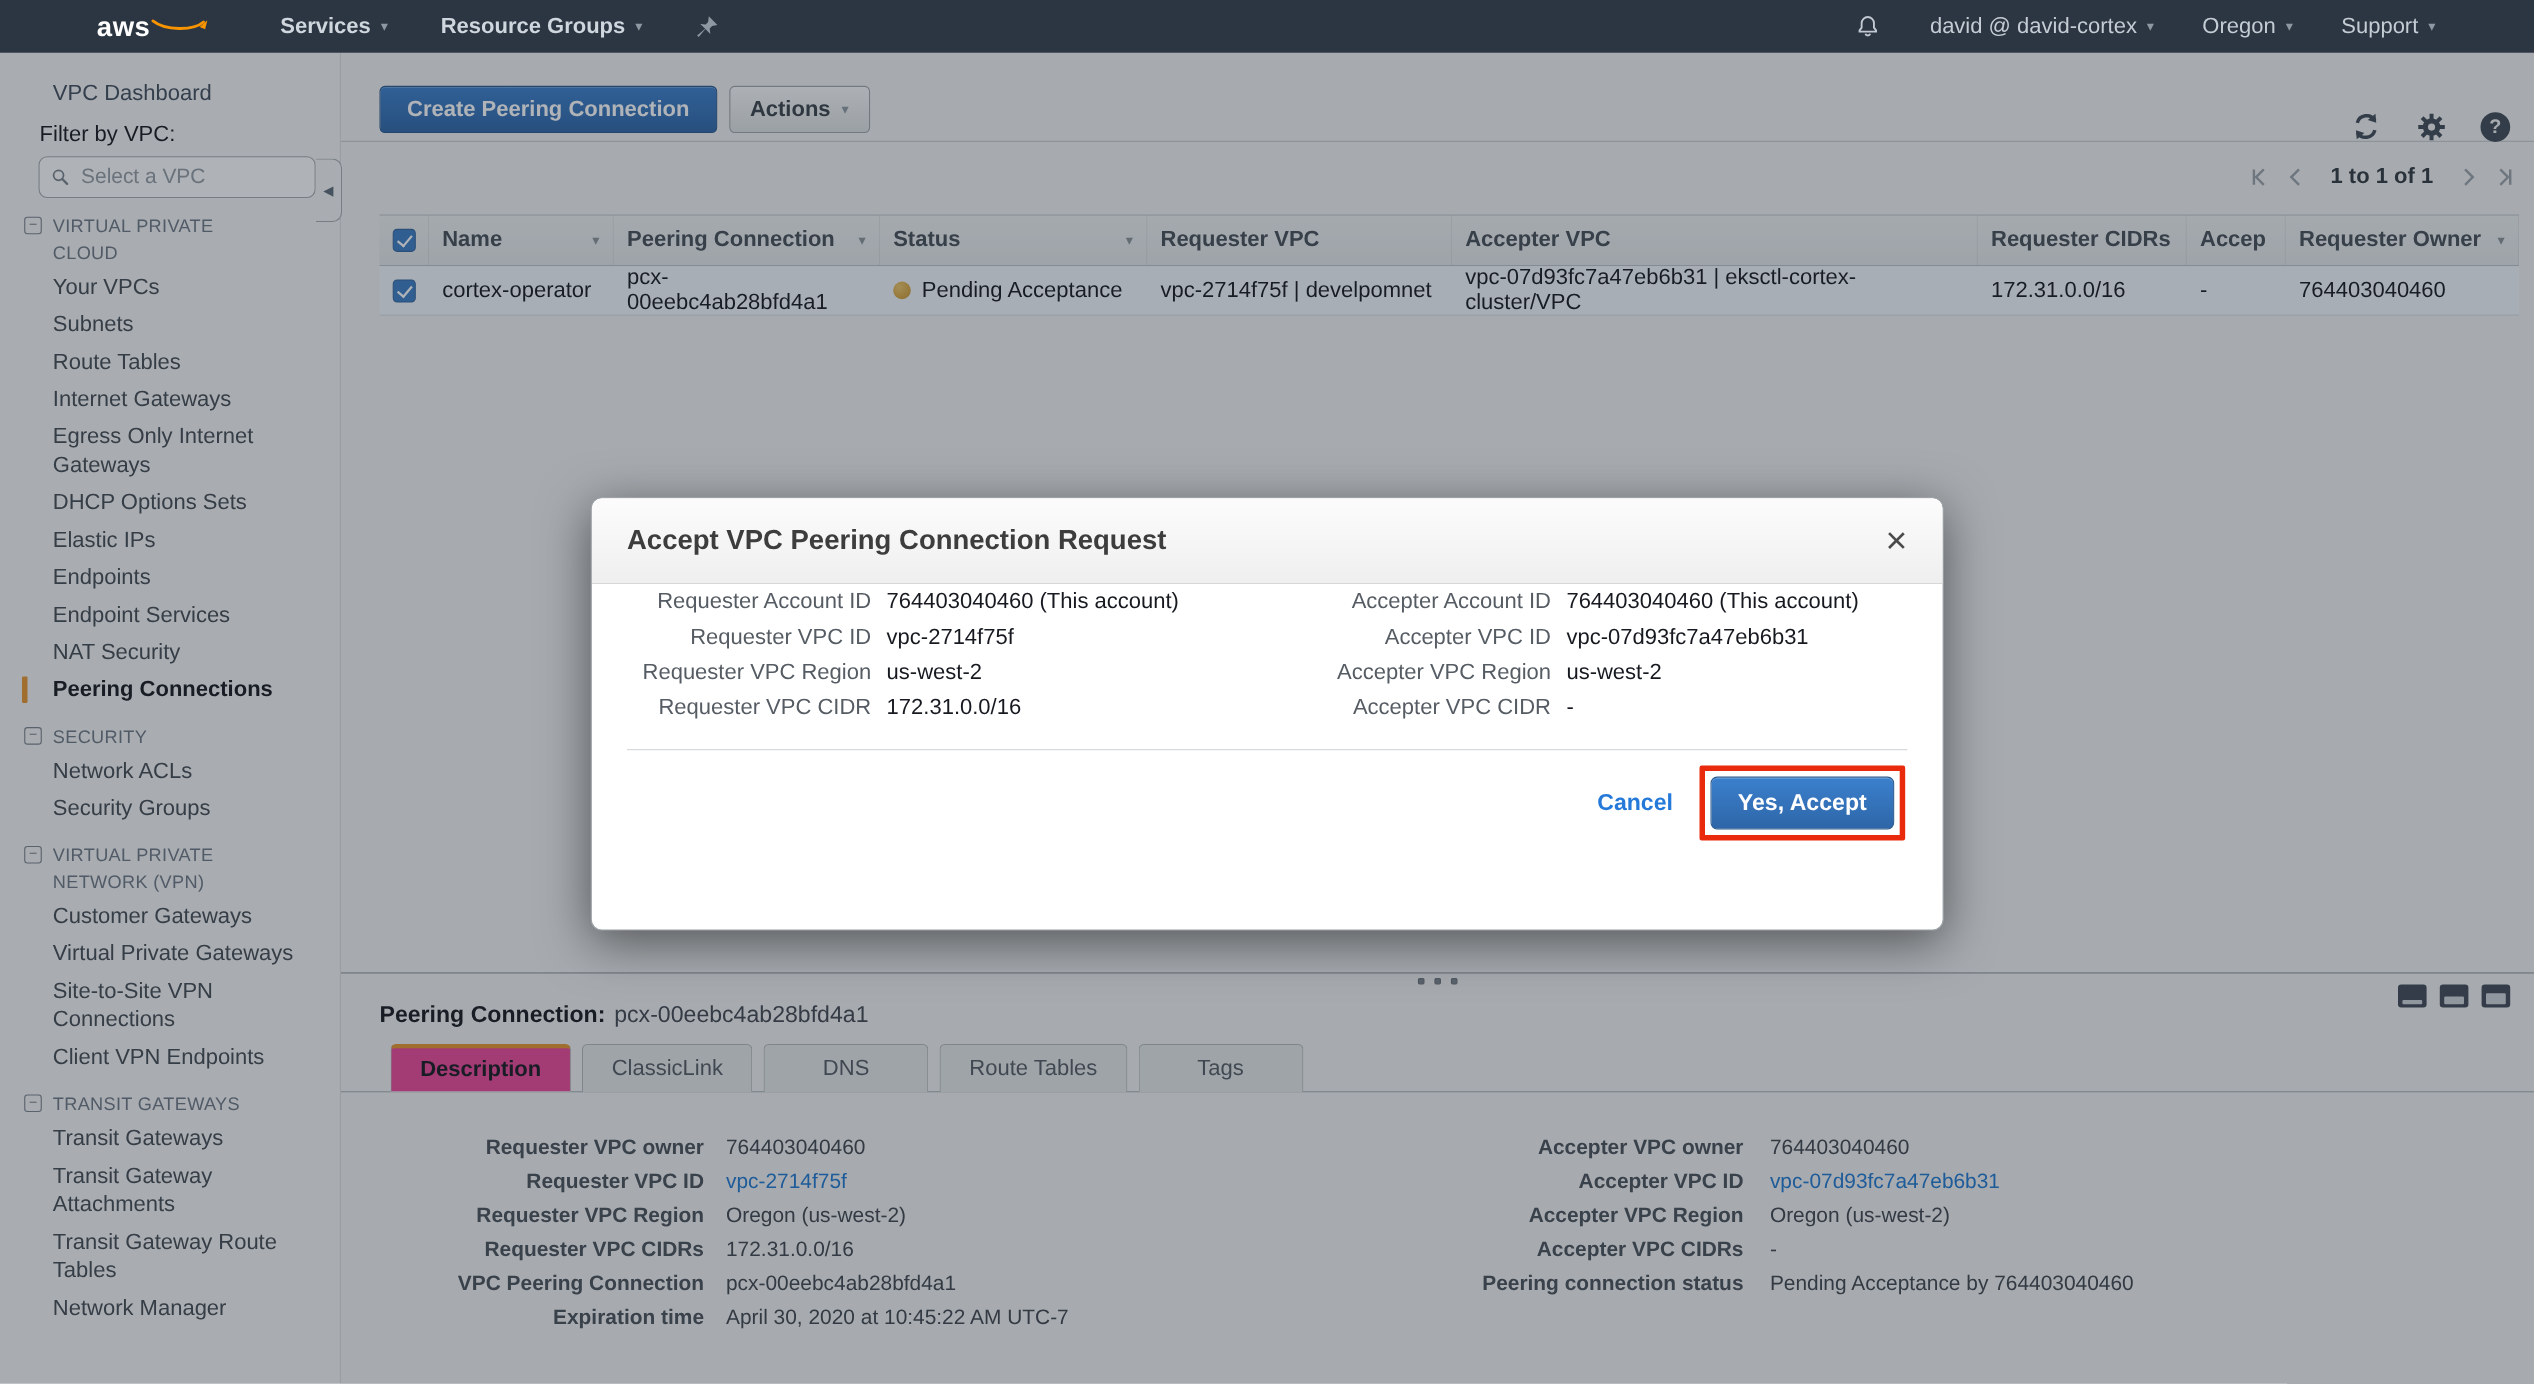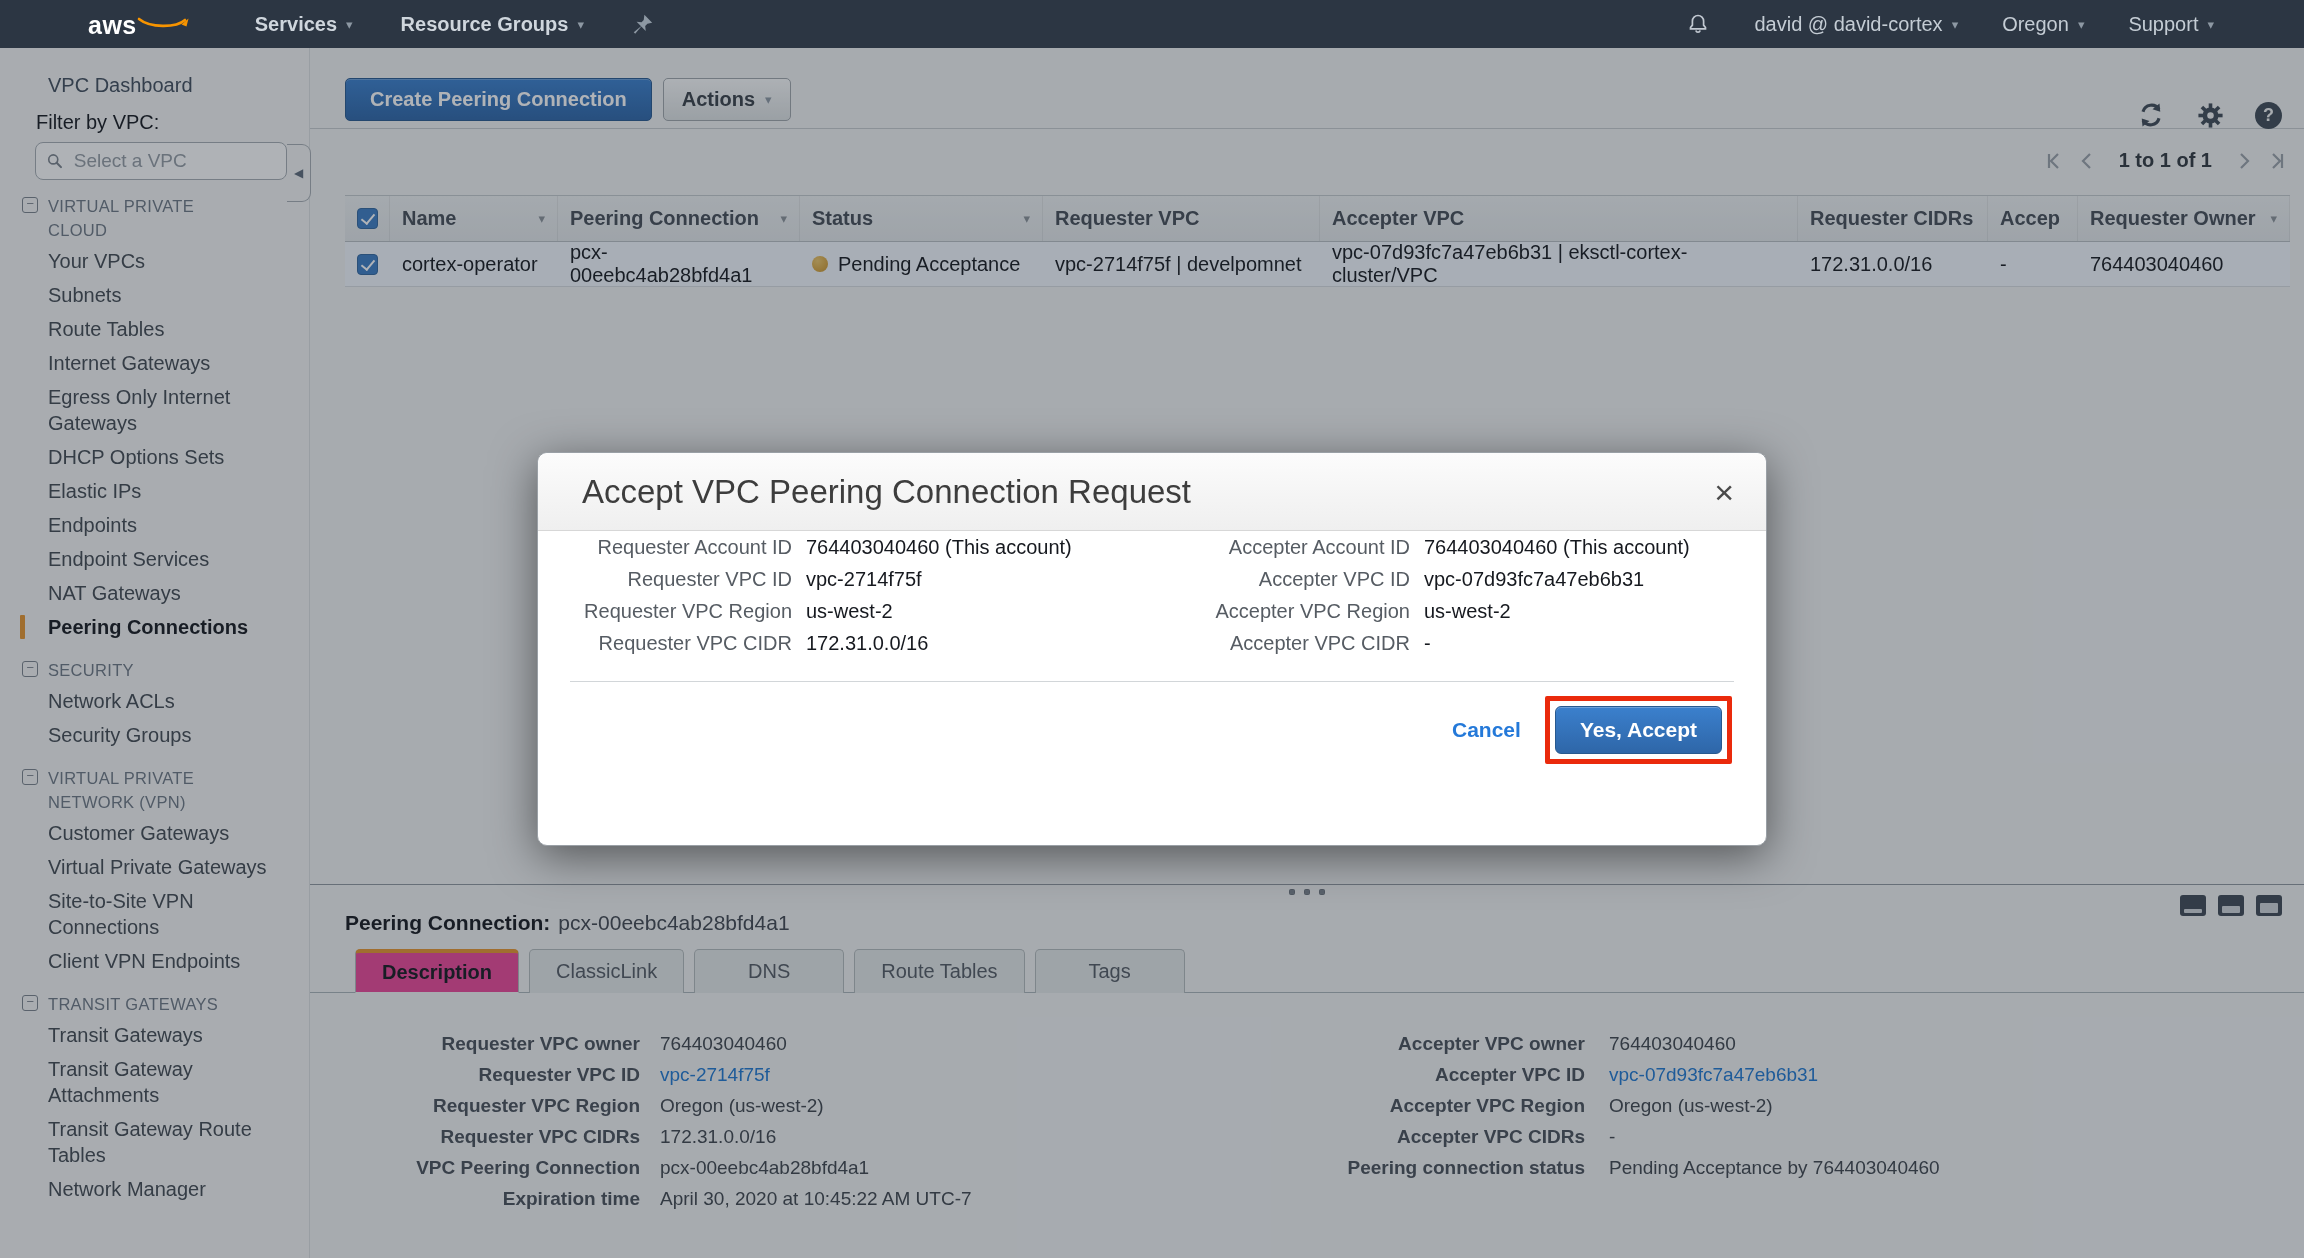--- a/index.html
+++ b/index.html
@@ -34,21 +34,21 @@
     position:absolute; left:537px; top:452px; width:1230px; height:394px;
     background:#ffffff; border-radius:10px; z-index:50;
     box-shadow:0 10px 45px rgba(0,0,0,.5); overflow:hidden;
     border:1px solid #9aa0a6;
   }
   .modal-header {
     height:78px; padding:0 32px; display:flex; align-items:center; justify-content:space-between;
     background:linear-gradient(#fcfcfc,#efefef); border-bottom:1px solid #d7d7d7;
     border-radius:10px 10px 0 0;
   }
-  .modal-title { margin:12px; font-size:33px; font-weight:normal; color:#3d3d3d; }
+  .modal-title { margin:0; font-size:25px; font-weight:bold; color:#3d3d3d; }
   .modal-close { font-size:34px; color:#4a4a4a; cursor:pointer; line-height:1; font-weight:normal; }
   .modal-body { padding:0 32px; }
   .modal-question { font-size:20px; color:#333; margin:27px 0 24px; }
   .modal-grid {
     display:grid; grid-template-columns:222px 290px 300px 1fr;
     column-gap:14px; font-size:20px; line-height:32px;
   }
   .modal-grid .m-label { text-align:right; color:#565c63; }
   .modal-grid .m-value { color:#16191f; }
   .m-link { color:#1f78d1; cursor:pointer; }
@@ -234,21 +234,21 @@
     </div>
     <div class="side-item">Your VPCs</div>
     <div class="side-item">Subnets</div>
     <div class="side-item">Route Tables</div>
     <div class="side-item">Internet Gateways</div>
     <div class="side-item">Egress Only Internet Gateways</div>
     <div class="side-item">DHCP Options Sets</div>
     <div class="side-item">Elastic IPs</div>
     <div class="side-item">Endpoints</div>
     <div class="side-item">Endpoint Services</div>
-    <div class="side-item">NAT Gateways</div>
+    <div class="side-item">NAT Security</div>
     <div class="side-item active">Peering Connections</div>
 
     <div class="section-head">
       <span class="minus-box"><i>−</i></span>
       <span class="section-title">SECURITY</span>
     </div>
     <div class="side-item">Network ACLs</div>
     <div class="side-item">Security Groups</div>
 
     <div class="section-head">

